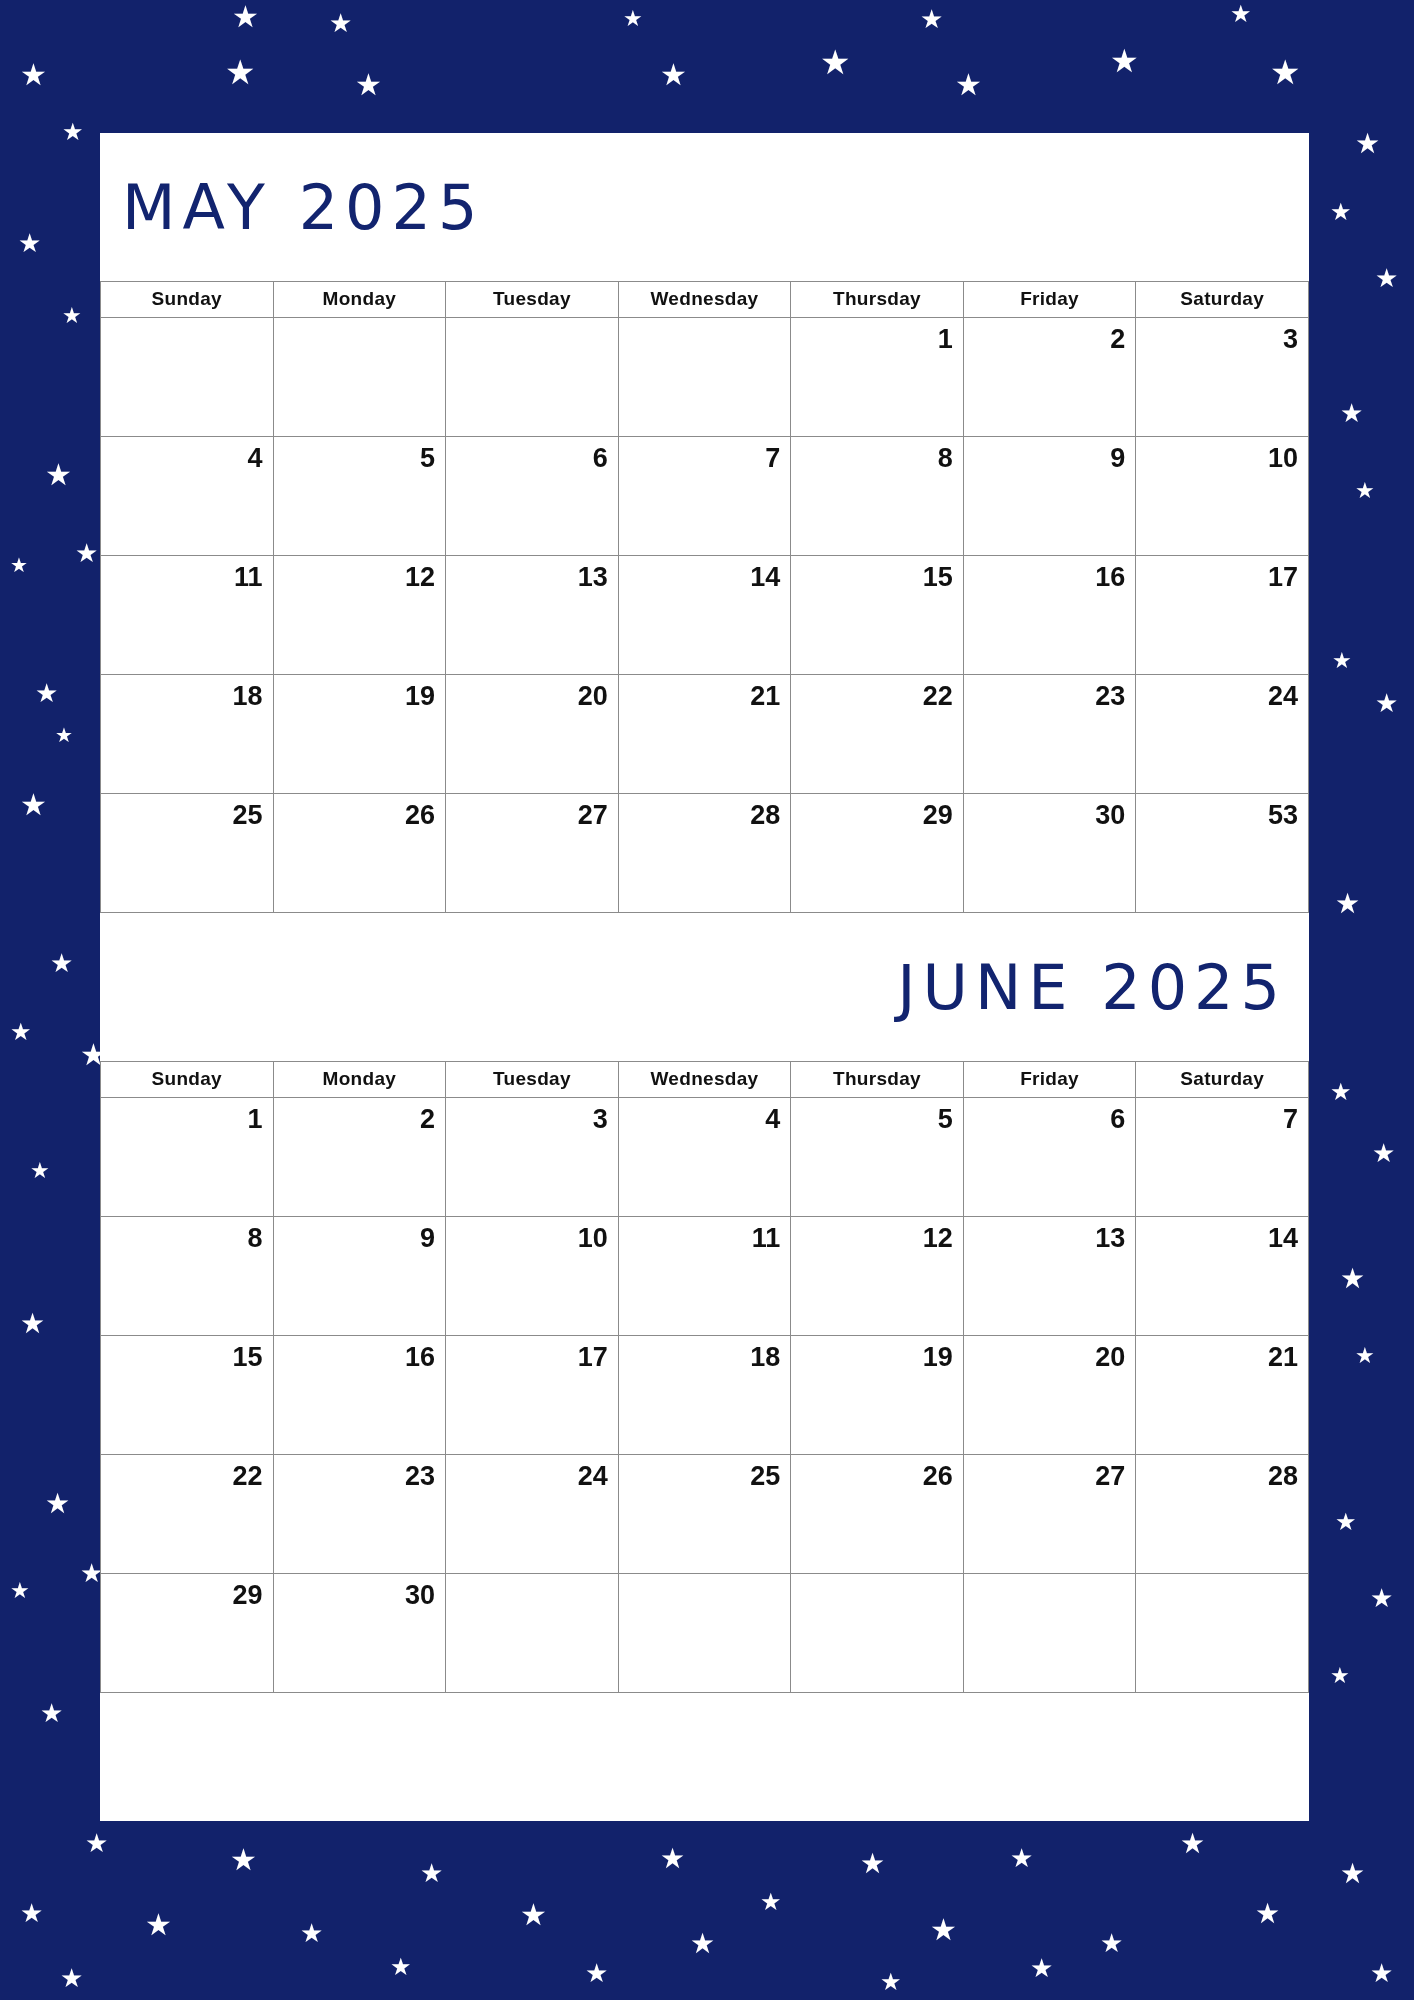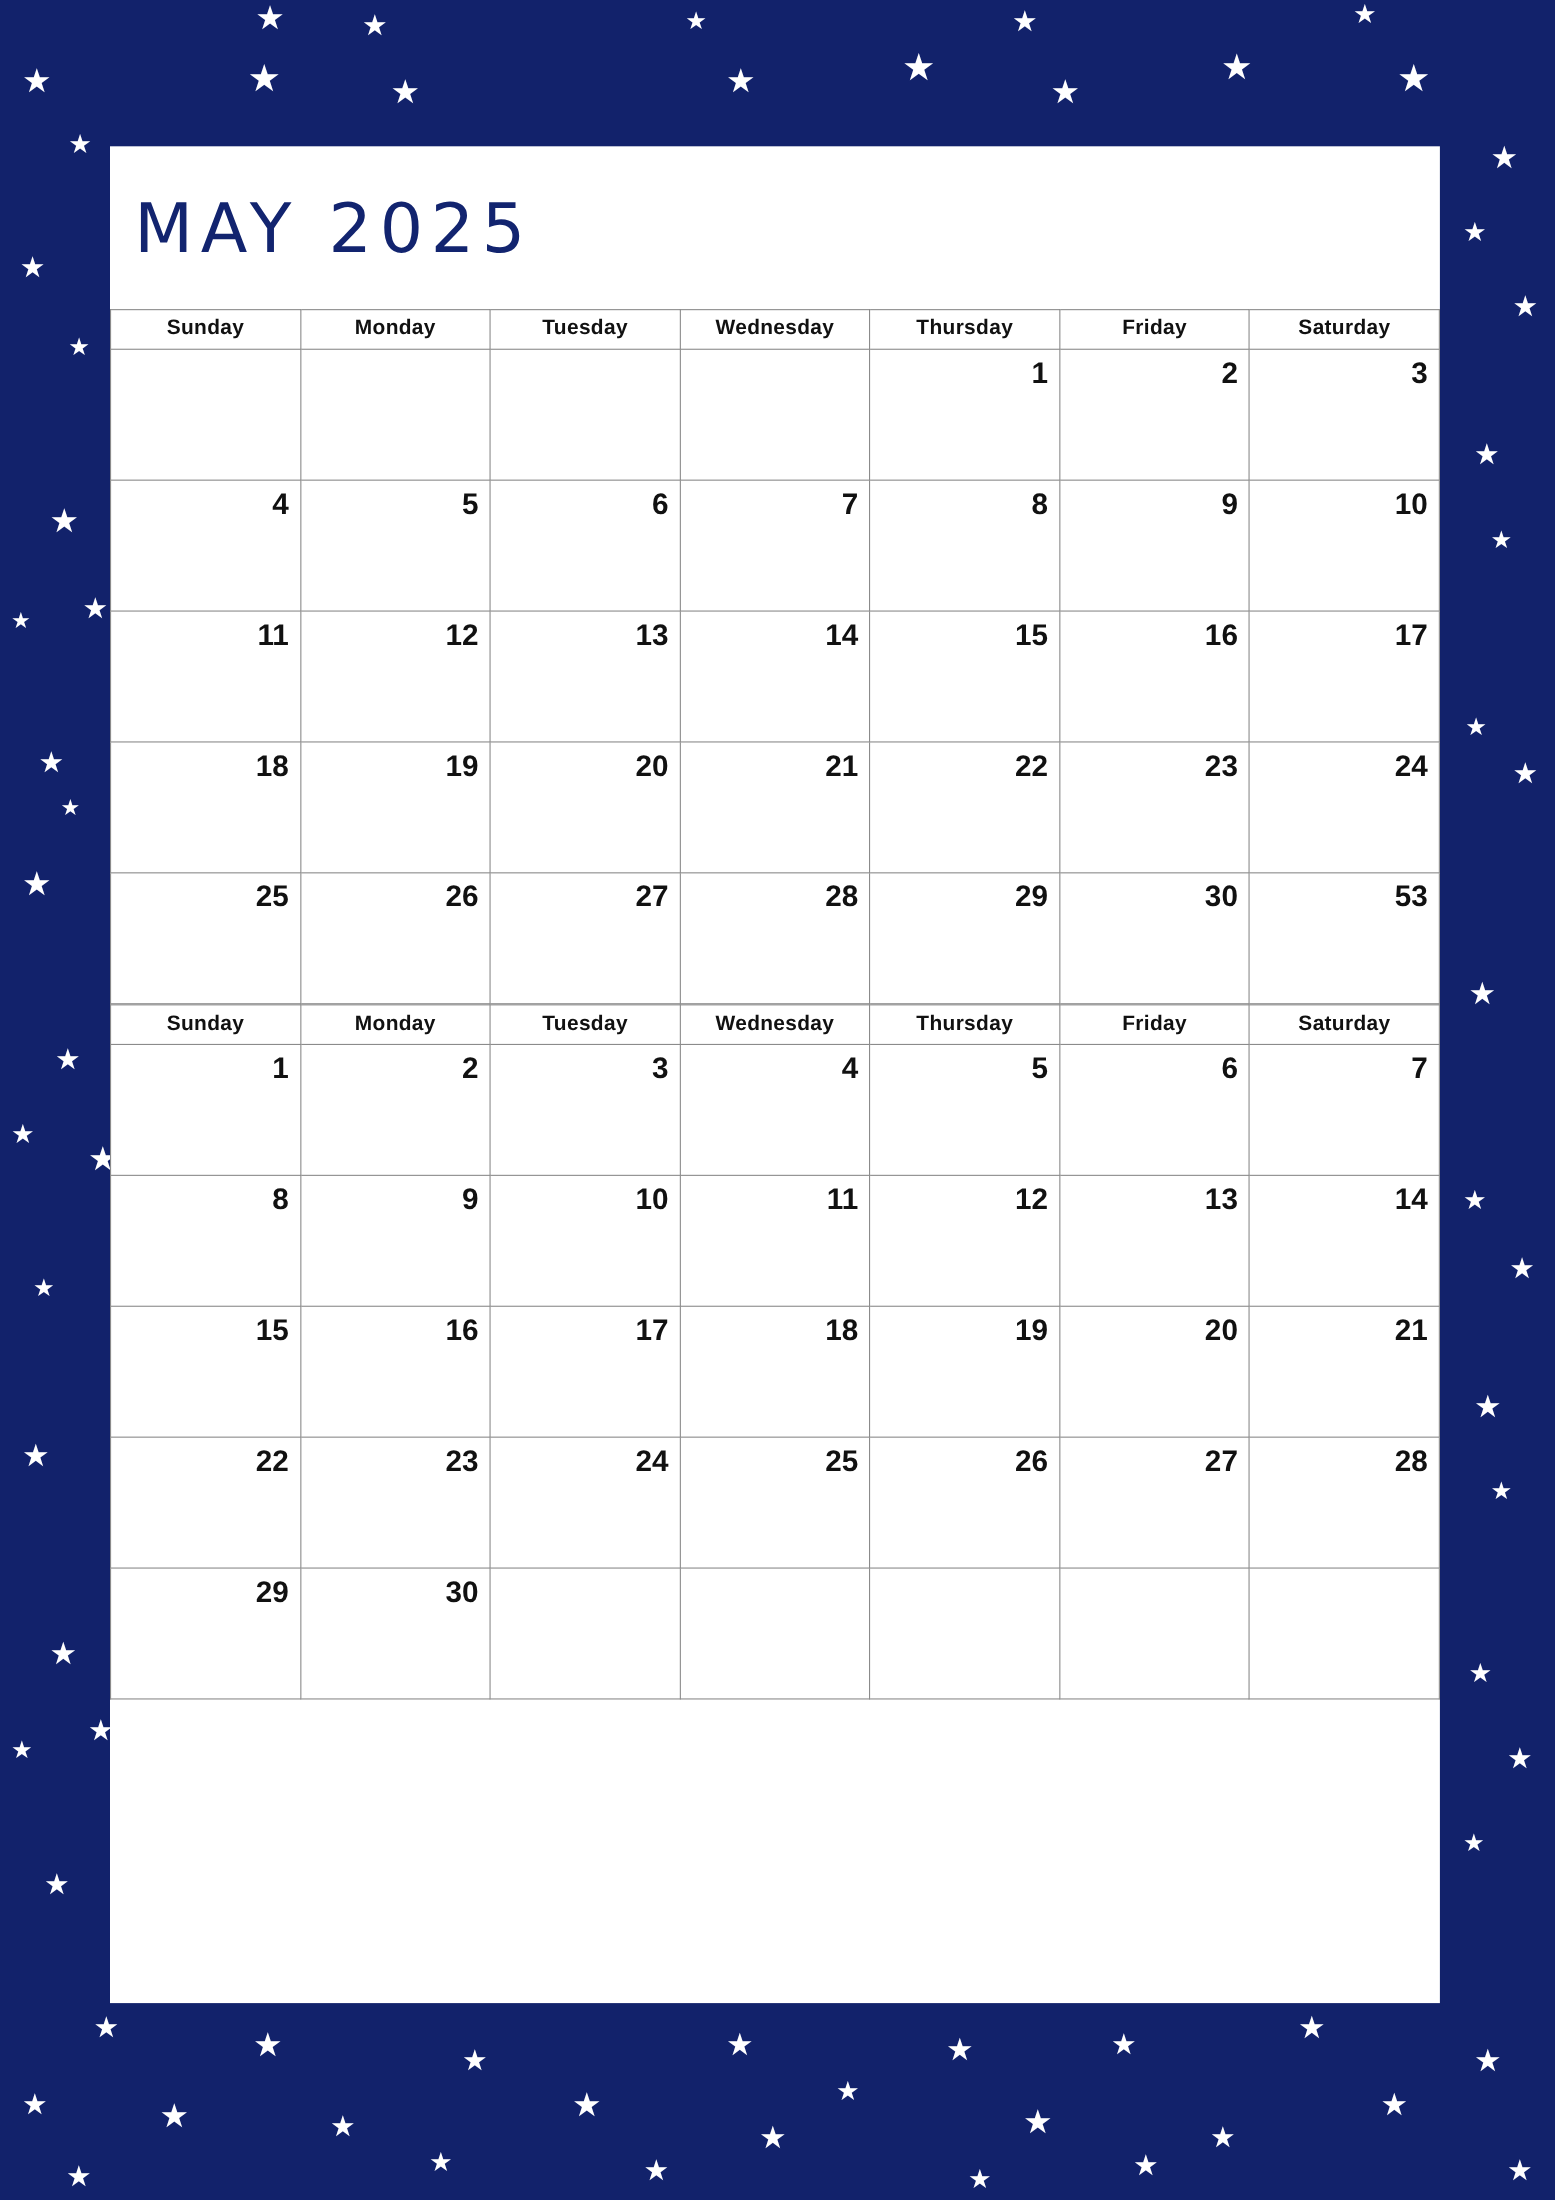--- a/index.html
+++ b/index.html
@@ -229,20 +229,21 @@
             <td class="">27</td>
             <td class="">28</td>
             <td class="">29</td>
             <td class="">30</td>
             <td class="">53</td>
           </tr>
         </tbody>
       </table>
     </div>
     <div class="month-block">
+      <div class="month-title right">JUNE 2025</div>
       <table class="cal">
         <thead>
           <tr>
             <th>Sunday</th>
             <th>Monday</th>
             <th>Tuesday</th>
             <th>Wednesday</th>
             <th>Thursday</th>
             <th>Friday</th>
             <th>Saturday</th>

